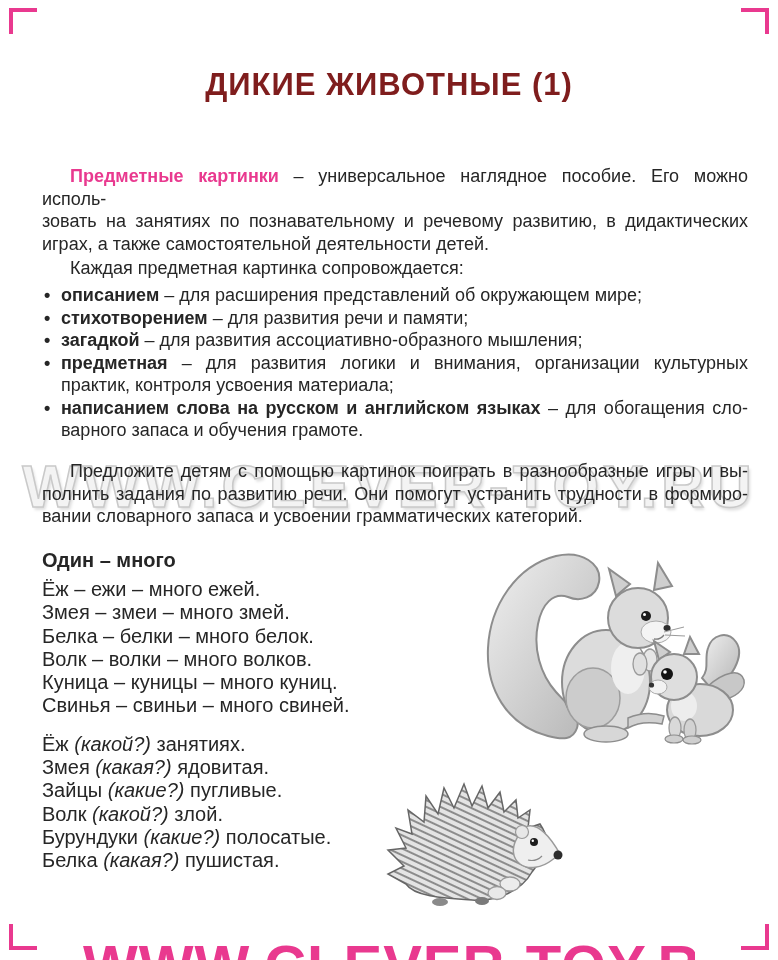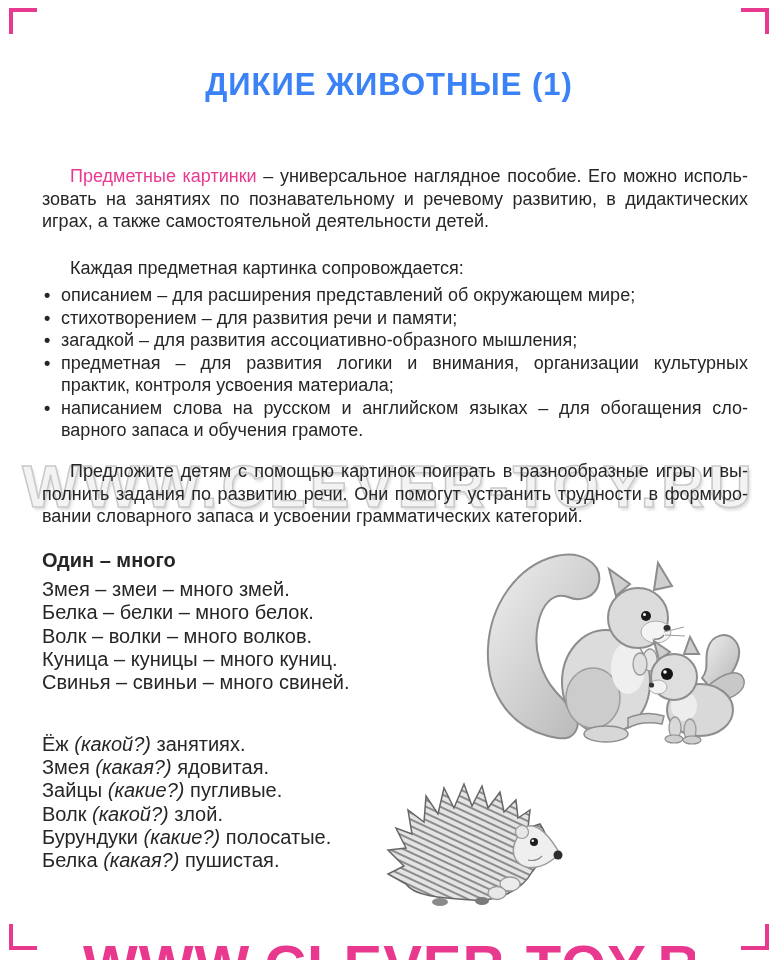--- a/index.html
+++ b/index.html
@@ -17,31 +17,31 @@
     color:#f3f3f3;-webkit-text-stroke:1.5px #c9c9c9;
     text-shadow:2px 3px 3px rgba(0,0,0,0.13);}
   .band{position:absolute;bottom:0;left:50%;transform:translateX(-50%);
     width:612px;height:16px;overflow:hidden;z-index:5;}
   .band-inner{font-weight:bold;font-size:58px;line-height:58px;letter-spacing:1px;
     color:#e9398f;white-space:nowrap;margin-top:-7px;text-align:center;}
   
   .accent{color:#e9398f;}
   .title{position:absolute;top:64px;left:0;width:778px;text-align:center;z-index:2;}
   .title .t1{font-size:30px;line-height:38px;font-weight:bold;color:#e9398f;}
-  .title .t2{font-size:31px;line-height:42px;font-weight:bold;color:#3b82f6;letter-spacing:1px;text-align:center;}
+  .title .t2{font-size:31px;line-height:42px;font-weight:bold;color:#7f1d1d;letter-spacing:1px;text-align:center;}
   .block{position:absolute;left:42px;width:706px;font-size:18px;line-height:22.5px;z-index:2;}
   .pline{display:block;}
   .jl{text-align:justify;text-align-last:justify;}
   .indent{text-indent:28px;}
   .p1{top:165px;}
   .h2{top:257px;}
   .bullets{top:284px;}
   .bullet{position:relative;padding-left:19px;}
   .bullet .dot{position:absolute;left:2px;top:0;font-weight:bold;}
-  .bw{font-weight:normal;}
+  .bw{font-weight:bold;}
   .p3{top:460px;}
   .listblock{position:absolute;left:42px;width:420px;font-size:20px;line-height:23.2px;z-index:2;}
   .one-many{top:549px;}
   .say-what{top:733px;}
   .list-heading{font-weight:bold;margin-bottom:6px;}
   .list-heading .it{font-style:italic;}
   .litem{display:block;}
   .q{font-style:italic;margin-top:16px;}
   
   .illu{position:absolute;z-index:2;}
@@ -98,20 +98,21 @@
   </div>
 
   <div class="block p3">
     <span class="pline jl indent">Предложите детям с помощью картинок поиграть в разнообразные игры и вы-</span>
     <span class="pline jl">полнить задания по развитию речи. Они помогут устранить трудности в формиро-</span>
     <span class="pline">вании словарного запаса и усвоении грамматических категорий.</span>
   </div>
 
   <div class="listblock one-many">
     <div class="list-heading">Один – много</div>
+    <span class="litem">Ёж – ежи – много ежей.</span>
     <span class="litem">Змея – змеи – много змей.</span>
     <span class="litem">Белка – белки – много белок.</span>
     <span class="litem">Волк – волки – много волков.</span>
     <span class="litem">Куница – куницы – много куниц.</span>
     <span class="litem">Свинья – свиньи – много свиней.</span>
   </div>
 
   <div class="listblock say-what">
     <span class="litem"><span>Ёж</span> <span class="q">(какой?)</span> <span>занятиях.</span></span>
     <span class="litem"><span>Змея</span> <span class="q">(какая?)</span> <span>ядовитая.</span></span>

